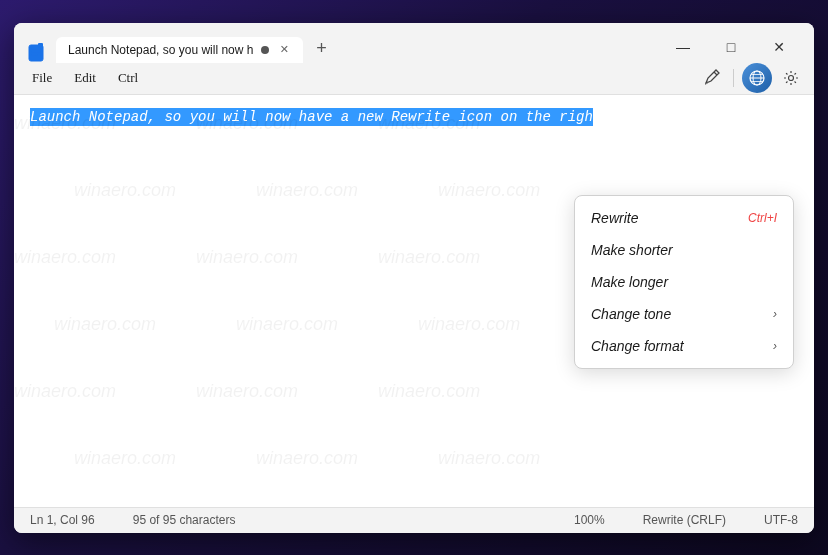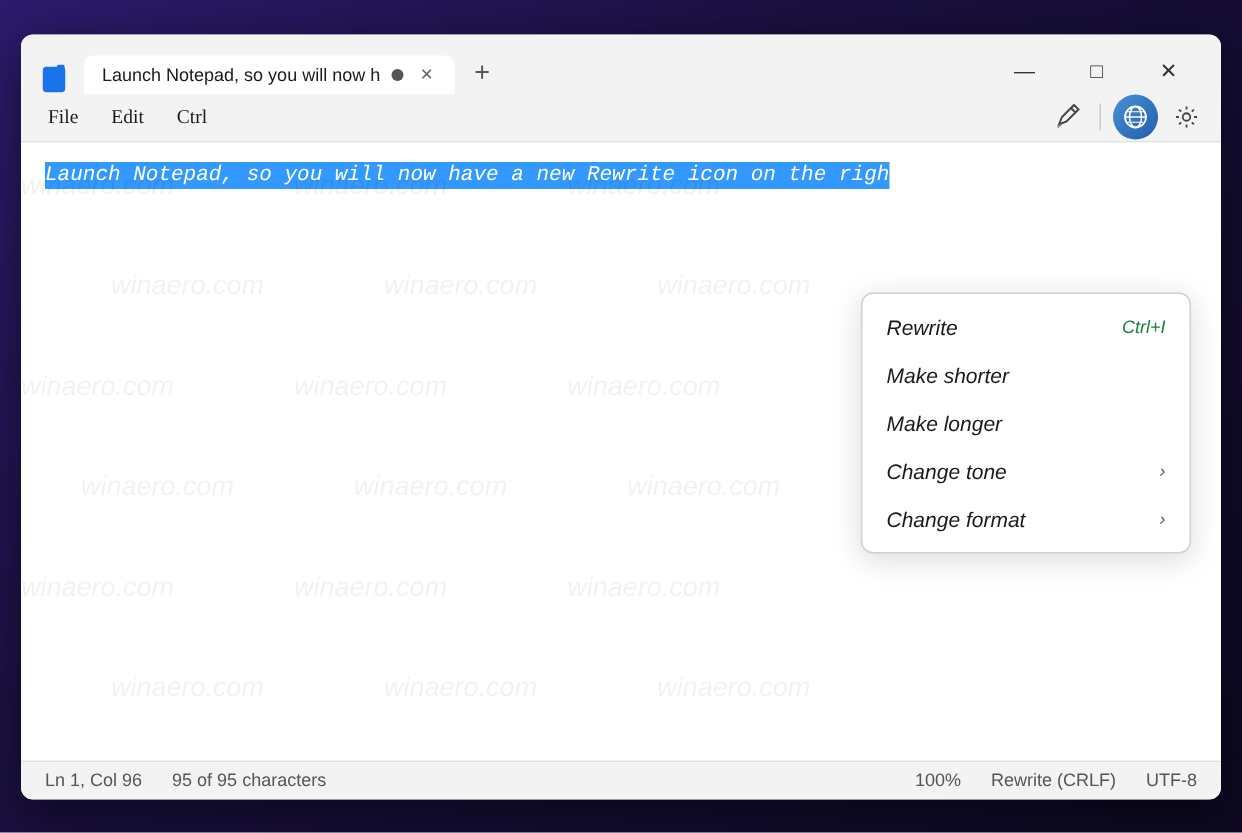--- a/index.html
+++ b/index.html
@@ -180,21 +180,21 @@
     
     .status-bar {
       height: 26px;
       background: #f3f3f3;
       border-top: 1px solid #e0e0e0;
       display: flex;
       align-items: center;
       padding: 0 16px;
       font-size: 12px;
       color: #555;
-      gap: 20px;
+      gap: 38px;
       flex-shrink: 0;
     }
 
     .status-spacer { flex: 1; }
 
     
     .context-menu {
       position: absolute;
       top: 100px;
       right: 20px;
@@ -212,21 +212,21 @@
       align-items: center;
       justify-content: space-between;
       padding: 8px 16px;
       font-size: 14px;
       color: #1a1a1a;
       cursor: pointer;
     }
 
     .ctx-shortcut {
       font-size: 12px;
-      color: #15803d;
+      color: #ef4444;
     }
 
     .ctx-arrow {
       font-size: 12px;
       color: #555;
     }
 
     
     .wm-grid {
       position: absolute;

